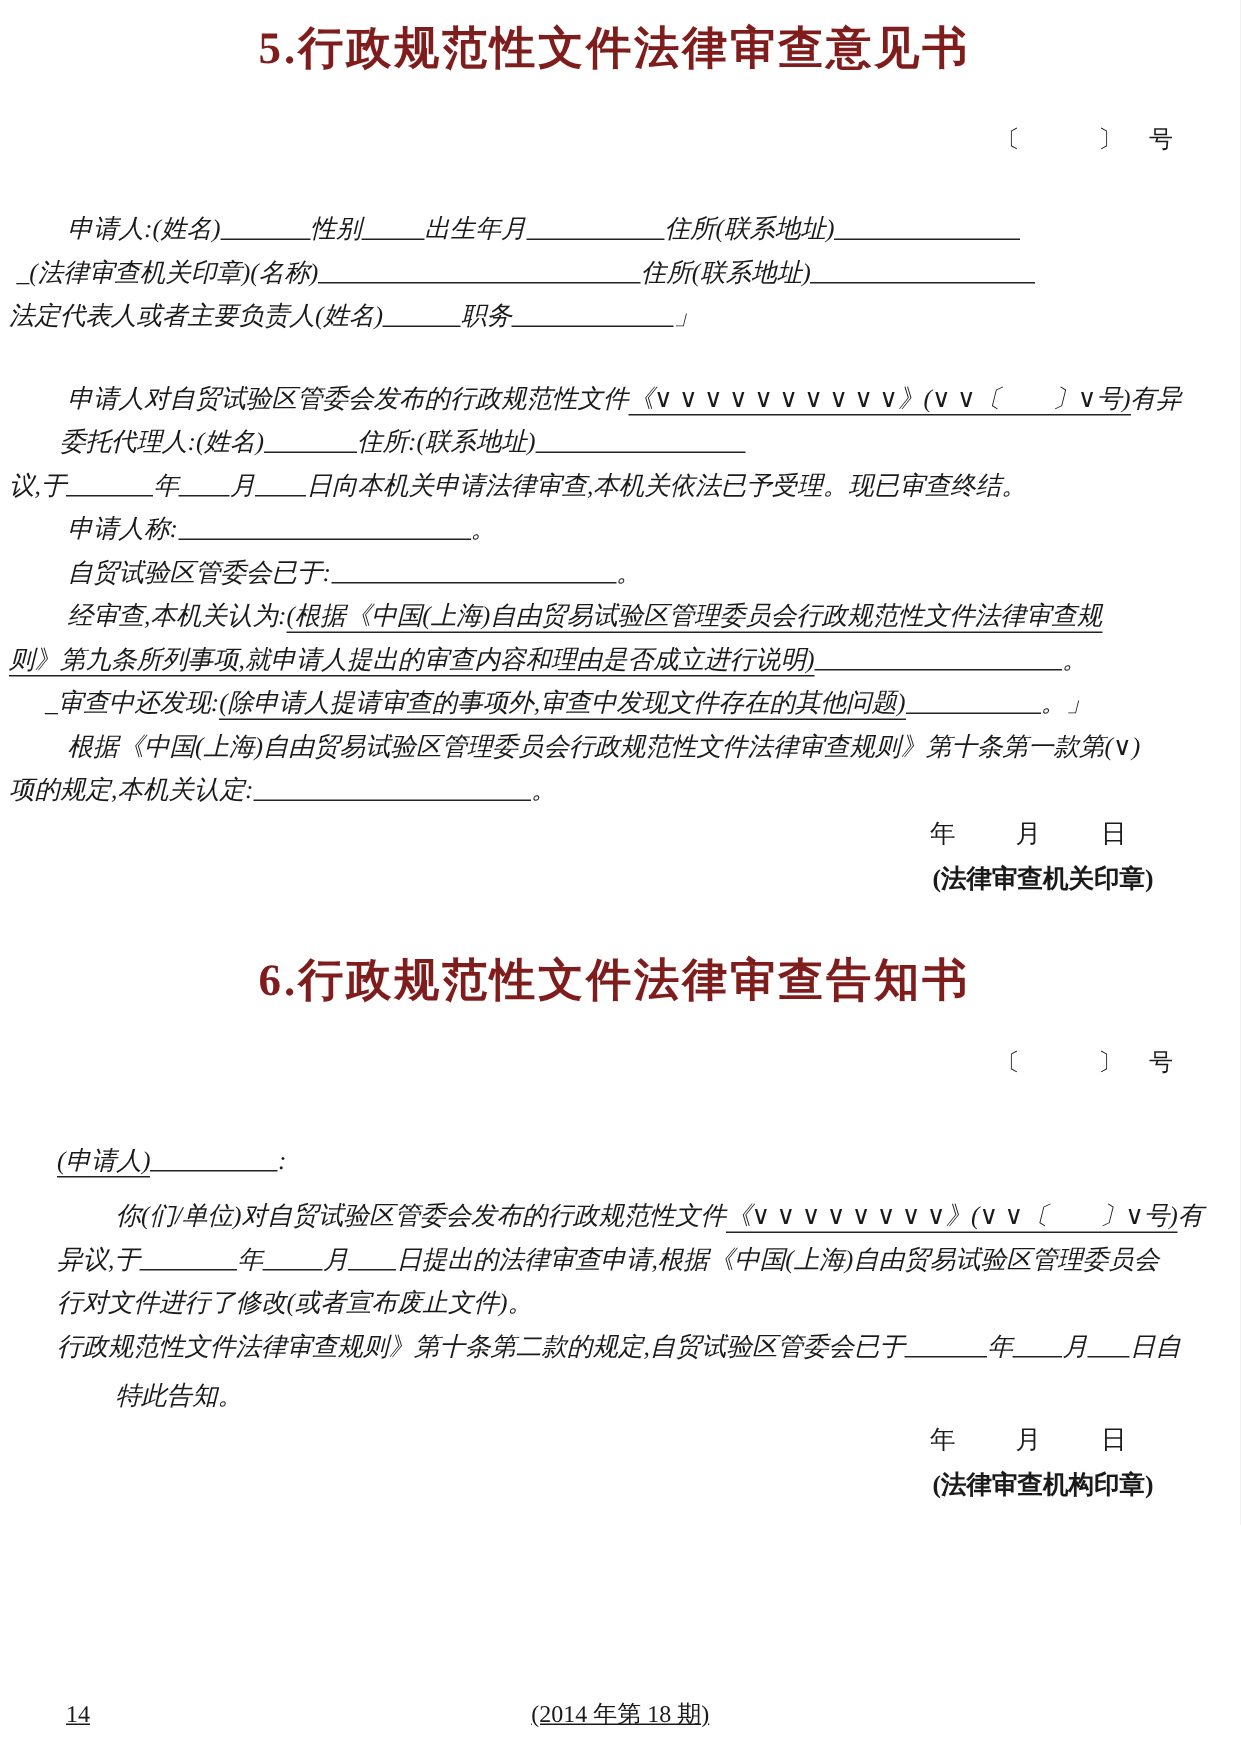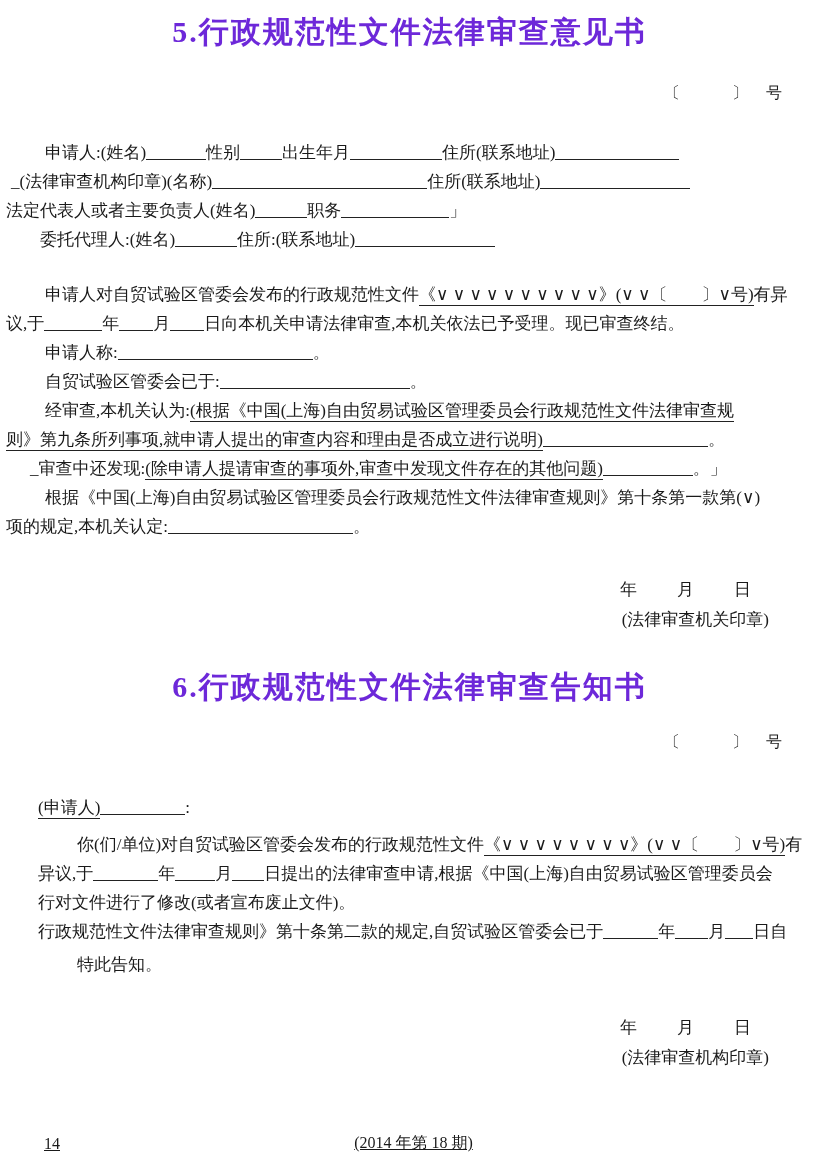--- a/index.html
+++ b/index.html
@@ -13,59 +13,60 @@
     font-family:"Liberation Serif","DejaVu Serif",serif;
     font-size:17px;
     overflow:hidden;
     padding:0 14px 0 6px;
   }
   .doc-title {
     text-align:center;
     font-size:30px;
     font-weight:bold;
     letter-spacing:2px;
-    color:#6d28d9;
+    color:#7f1d1d;
   }
   .doc-title.first { padding-top:12px; }
   .doc-number {
     text-align:right;
     padding-right:30px;
     font-size:16px;
     letter-spacing:1px;
   }
   .doc-number.n1 { margin-top:30px; }
   .doc-number.n2 { margin-top:24px; }
-  .body-block { margin-top:34px; }
+  .body-block { margin-top:34px;font-style:italic; }
   .body-block.b2 { margin-top:40px;margin-left:32px; }
   .fline {
     line-height:29px;
     height:29px;
     white-space:nowrap;
   }
   .blank {
     display:inline-block;
     height:14px;
     border-bottom:1.3px solid #222;
     transform:translateY(2px);
   }
   .ul {
     border-bottom:1.3px solid #222;
     padding-bottom:1px;
   }
-  .sign-block { margin-top:34px; }
+  .sign-block { }
   .sign-date {
     text-align:right;
     padding-right:60px;
     letter-spacing:2px;
     line-height:30px;
   }
   .sign-seal {
     text-align:right;
     padding-right:44px;
     line-height:30px;
+    font-weight:bold;
   }
   .title2 { margin-top:32px; }
   .page-footer {
     position:absolute;
     left:0; right:0; bottom:16px;
     display:flex;
     align-items:center;
     font-size:16px;
     text-decoration:underline;
   }
@@ -77,24 +78,24 @@
 <body>
 
 <div class="page">
 
   <div class="doc-title first">5.行政规范性文件法律审查意见书</div>
 
   <div class="doc-number n1">〔　　　〕　号</div>
 
   <div class="body-block">
       <div class="fline" style="padding-left: 39px;"><span>申请人:(姓名)</span><span class="blank" style="width: 60px;"></span><span>性别</span><span class="blank" style="width: 42px;"></span><span>出生年月</span><span class="blank" style="width: 92px;"></span><span>住所(联系地址)</span><span class="blank" style="width: 124px;"></span></div>
-      <div class="fline" style="padding-left: 5px;"><span>_(法律审查机构印章)(名称)</span><span class="blank" style="width: 215px;"></span><span>住所(联系地址)</span><span class="blank" style="width: 150px;"></span></div>
+      <div class="fline" style="padding-left: 5px;"><span>_(法律审查机关印章)(名称)</span><span class="blank" style="width: 215px;"></span><span>住所(联系地址)</span><span class="blank" style="width: 150px;"></span></div>
       <div class="fline"><span>法定代表人或者主要负责人(姓名)</span><span class="blank" style="width: 52px;"></span><span>职务</span><span class="blank" style="width: 108px;"></span><span>」</span></div>
+      <div class="fline" style="padding-left: 39px; margin-top: 26px;"><span>申请人对自贸试验区管委会发布的行政规范性文件</span><span class="ul">《∨ ∨ ∨ ∨ ∨ ∨ ∨ ∨ ∨ ∨》(∨ ∨〔　　〕∨号)</span><span>有异</span></div>
       <div class="fline" style="padding-left: 34px;"><span>委托代理人:(姓名)</span><span class="blank" style="width: 62px;"></span><span>住所:(联系地址)</span><span class="blank" style="width: 140px;"></span></div>
-      <div class="fline" style="padding-left: 39px; margin-top: 26px;"><span>申请人对自贸试验区管委会发布的行政规范性文件</span><span class="ul">《∨ ∨ ∨ ∨ ∨ ∨ ∨ ∨ ∨ ∨》(∨ ∨〔　　〕∨号)</span><span>有异</span></div>
       <div class="fline"><span>议,于</span><span class="blank" style="width: 58px;"></span><span>年</span><span class="blank" style="width: 34px;"></span><span>月</span><span class="blank" style="width: 34px;"></span><span>日向本机关申请法律审查,本机关依法已予受理。现已审查终结。</span></div>
       <div class="fline" style="padding-left: 39px;"><span>申请人称:</span><span class="blank" style="width: 195px;"></span><span>。</span></div>
       <div class="fline" style="padding-left: 39px;"><span>自贸试验区管委会已于:</span><span class="blank" style="width: 190px;"></span><span>。</span></div>
       <div class="fline" style="padding-left: 39px;"><span>经审查,本机关认为:</span><span class="ul">(根据《中国(上海)自由贸易试验区管理委员会行政规范性文件法律审查规</span></div>
       <div class="fline"><span class="ul">则》第九条所列事项,就申请人提出的审查内容和理由是否成立进行说明)</span><span class="blank" style="width: 165px;"></span><span>。</span></div>
       <div class="fline" style="padding-left: 24px;"><span>_审查中还发现:</span><span class="ul">(除申请人提请审查的事项外,审查中发现文件存在的其他问题)</span><span class="blank" style="width: 90px;"></span><span>。」</span></div>
       <div class="fline" style="padding-left: 39px;"><span>根据《中国(上海)自由贸易试验区管理委员会行政规范性文件法律审查规则》第十条第一款第(∨)</span></div>
       <div class="fline"><span>项的规定,本机关认定:</span><span class="blank" style="width: 185px;"></span><span>。</span></div>
     </div>
 

